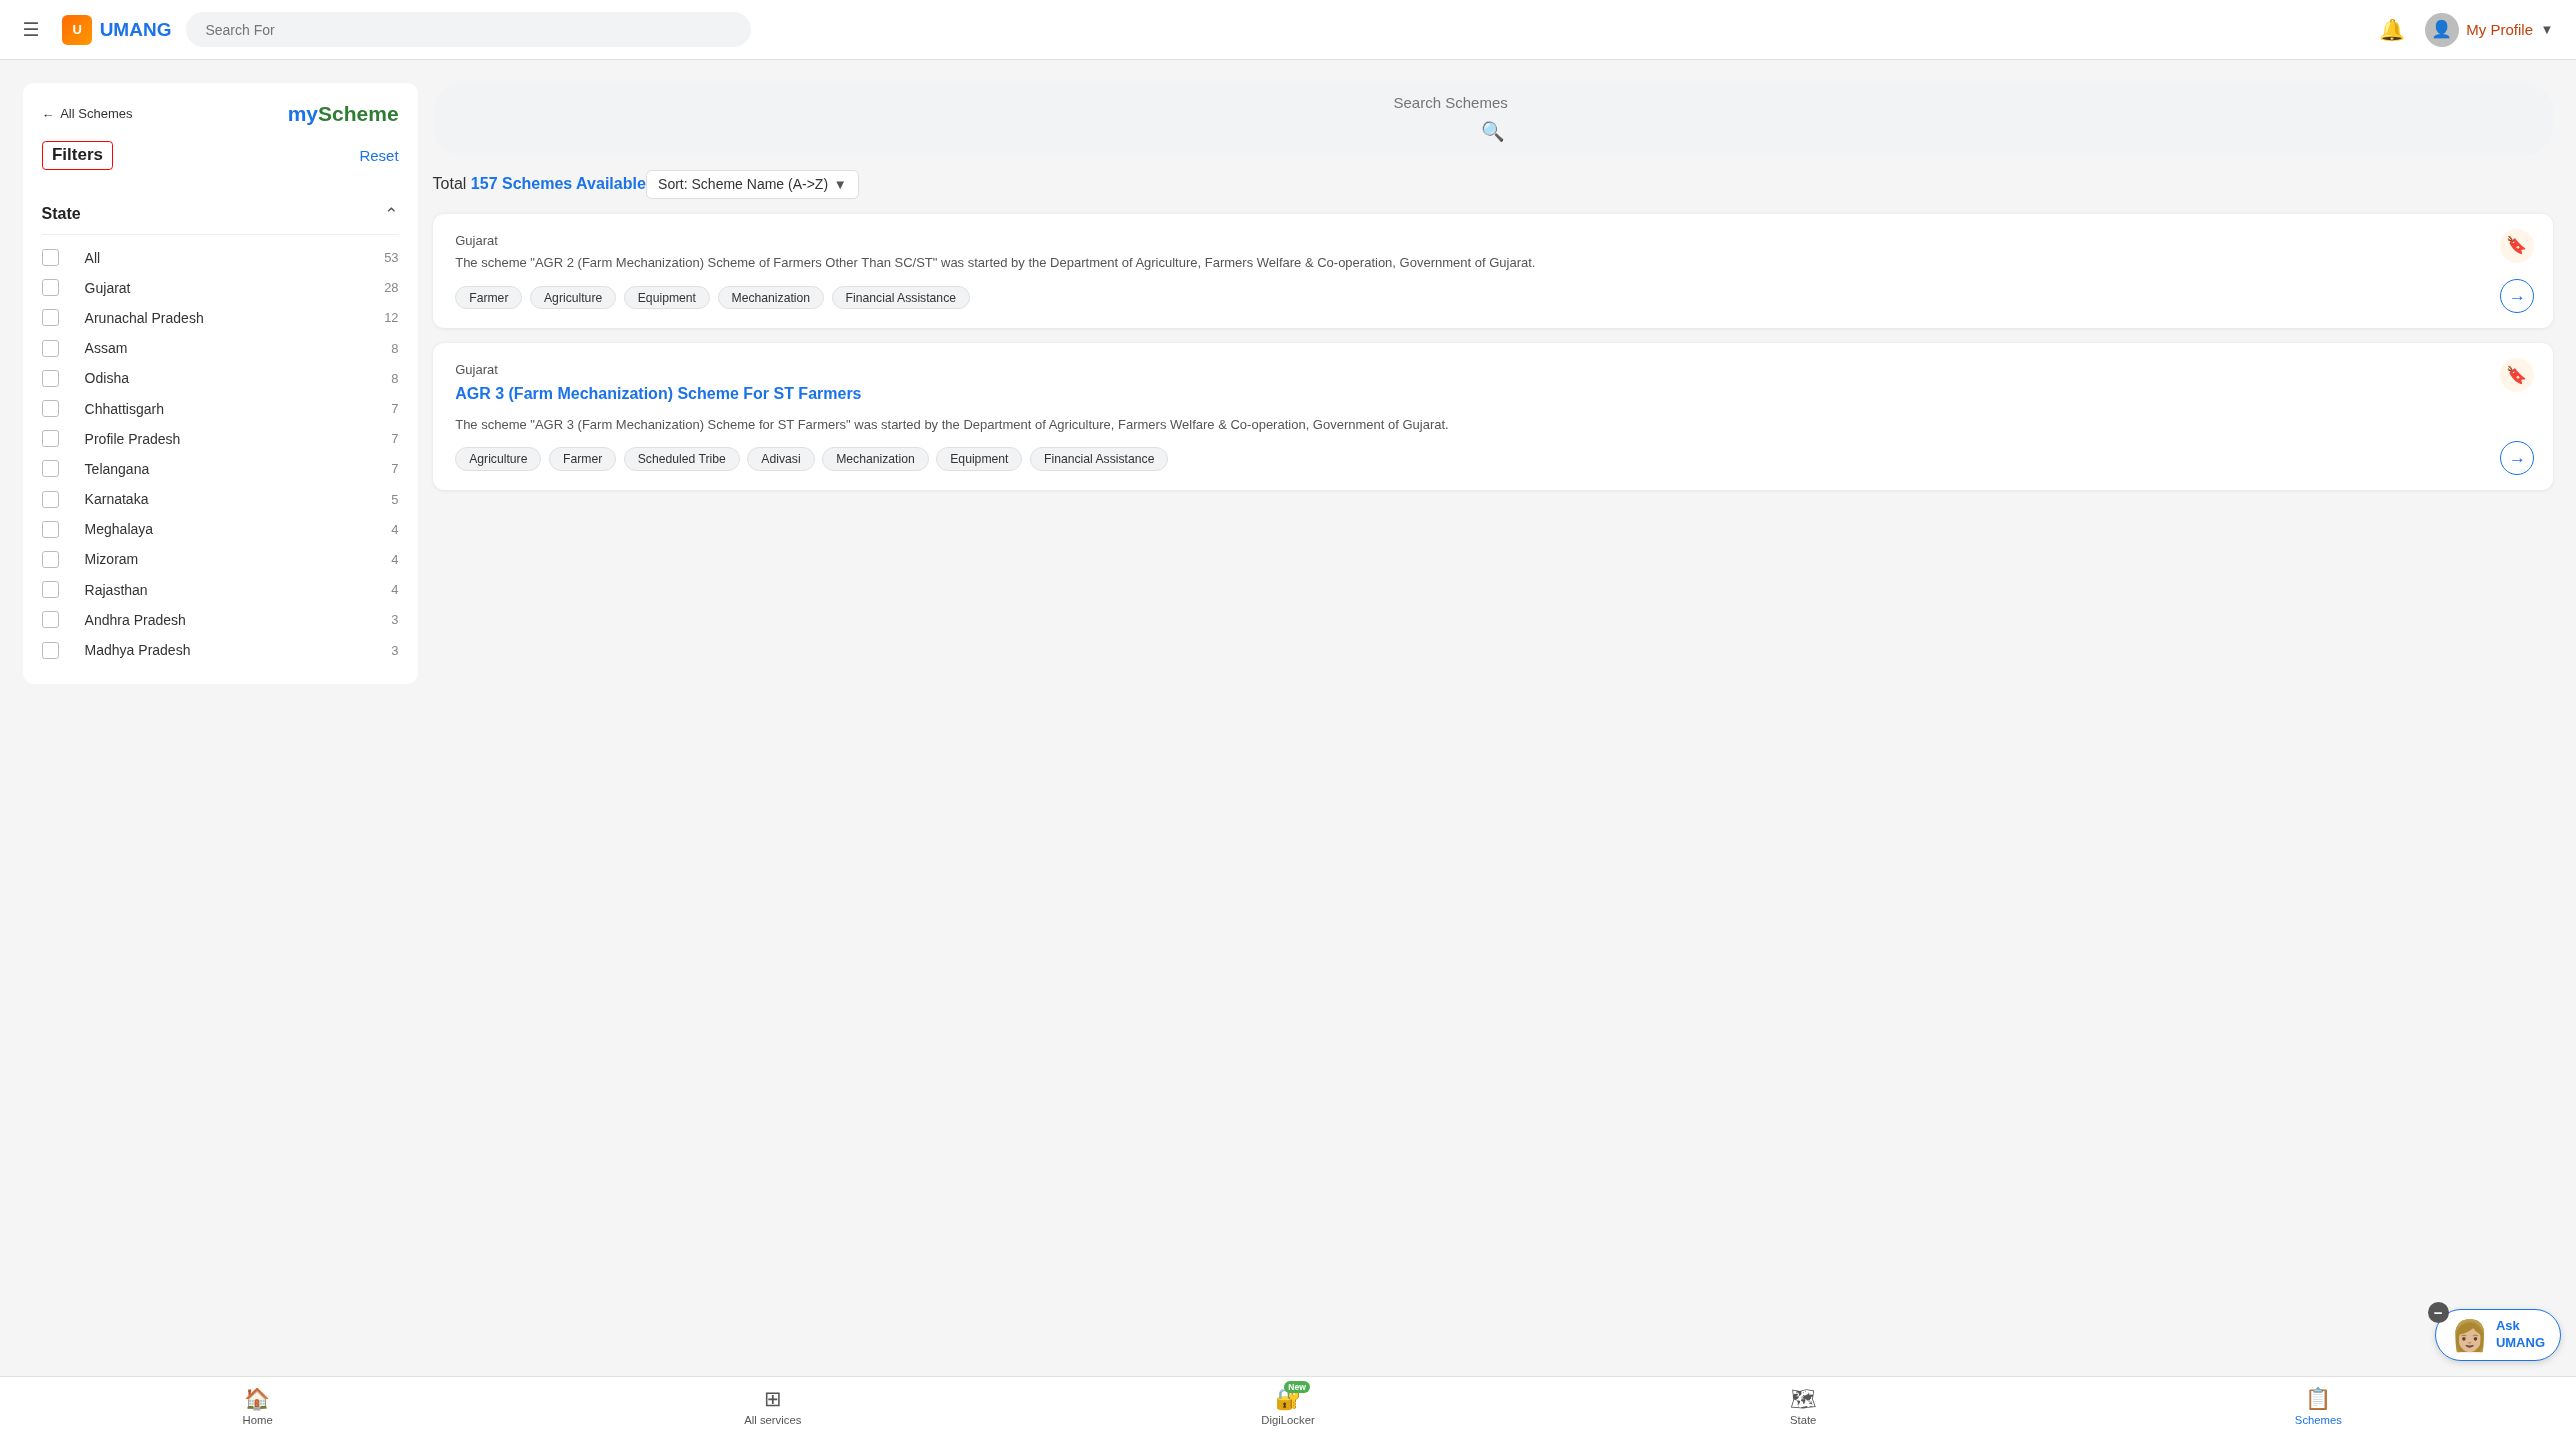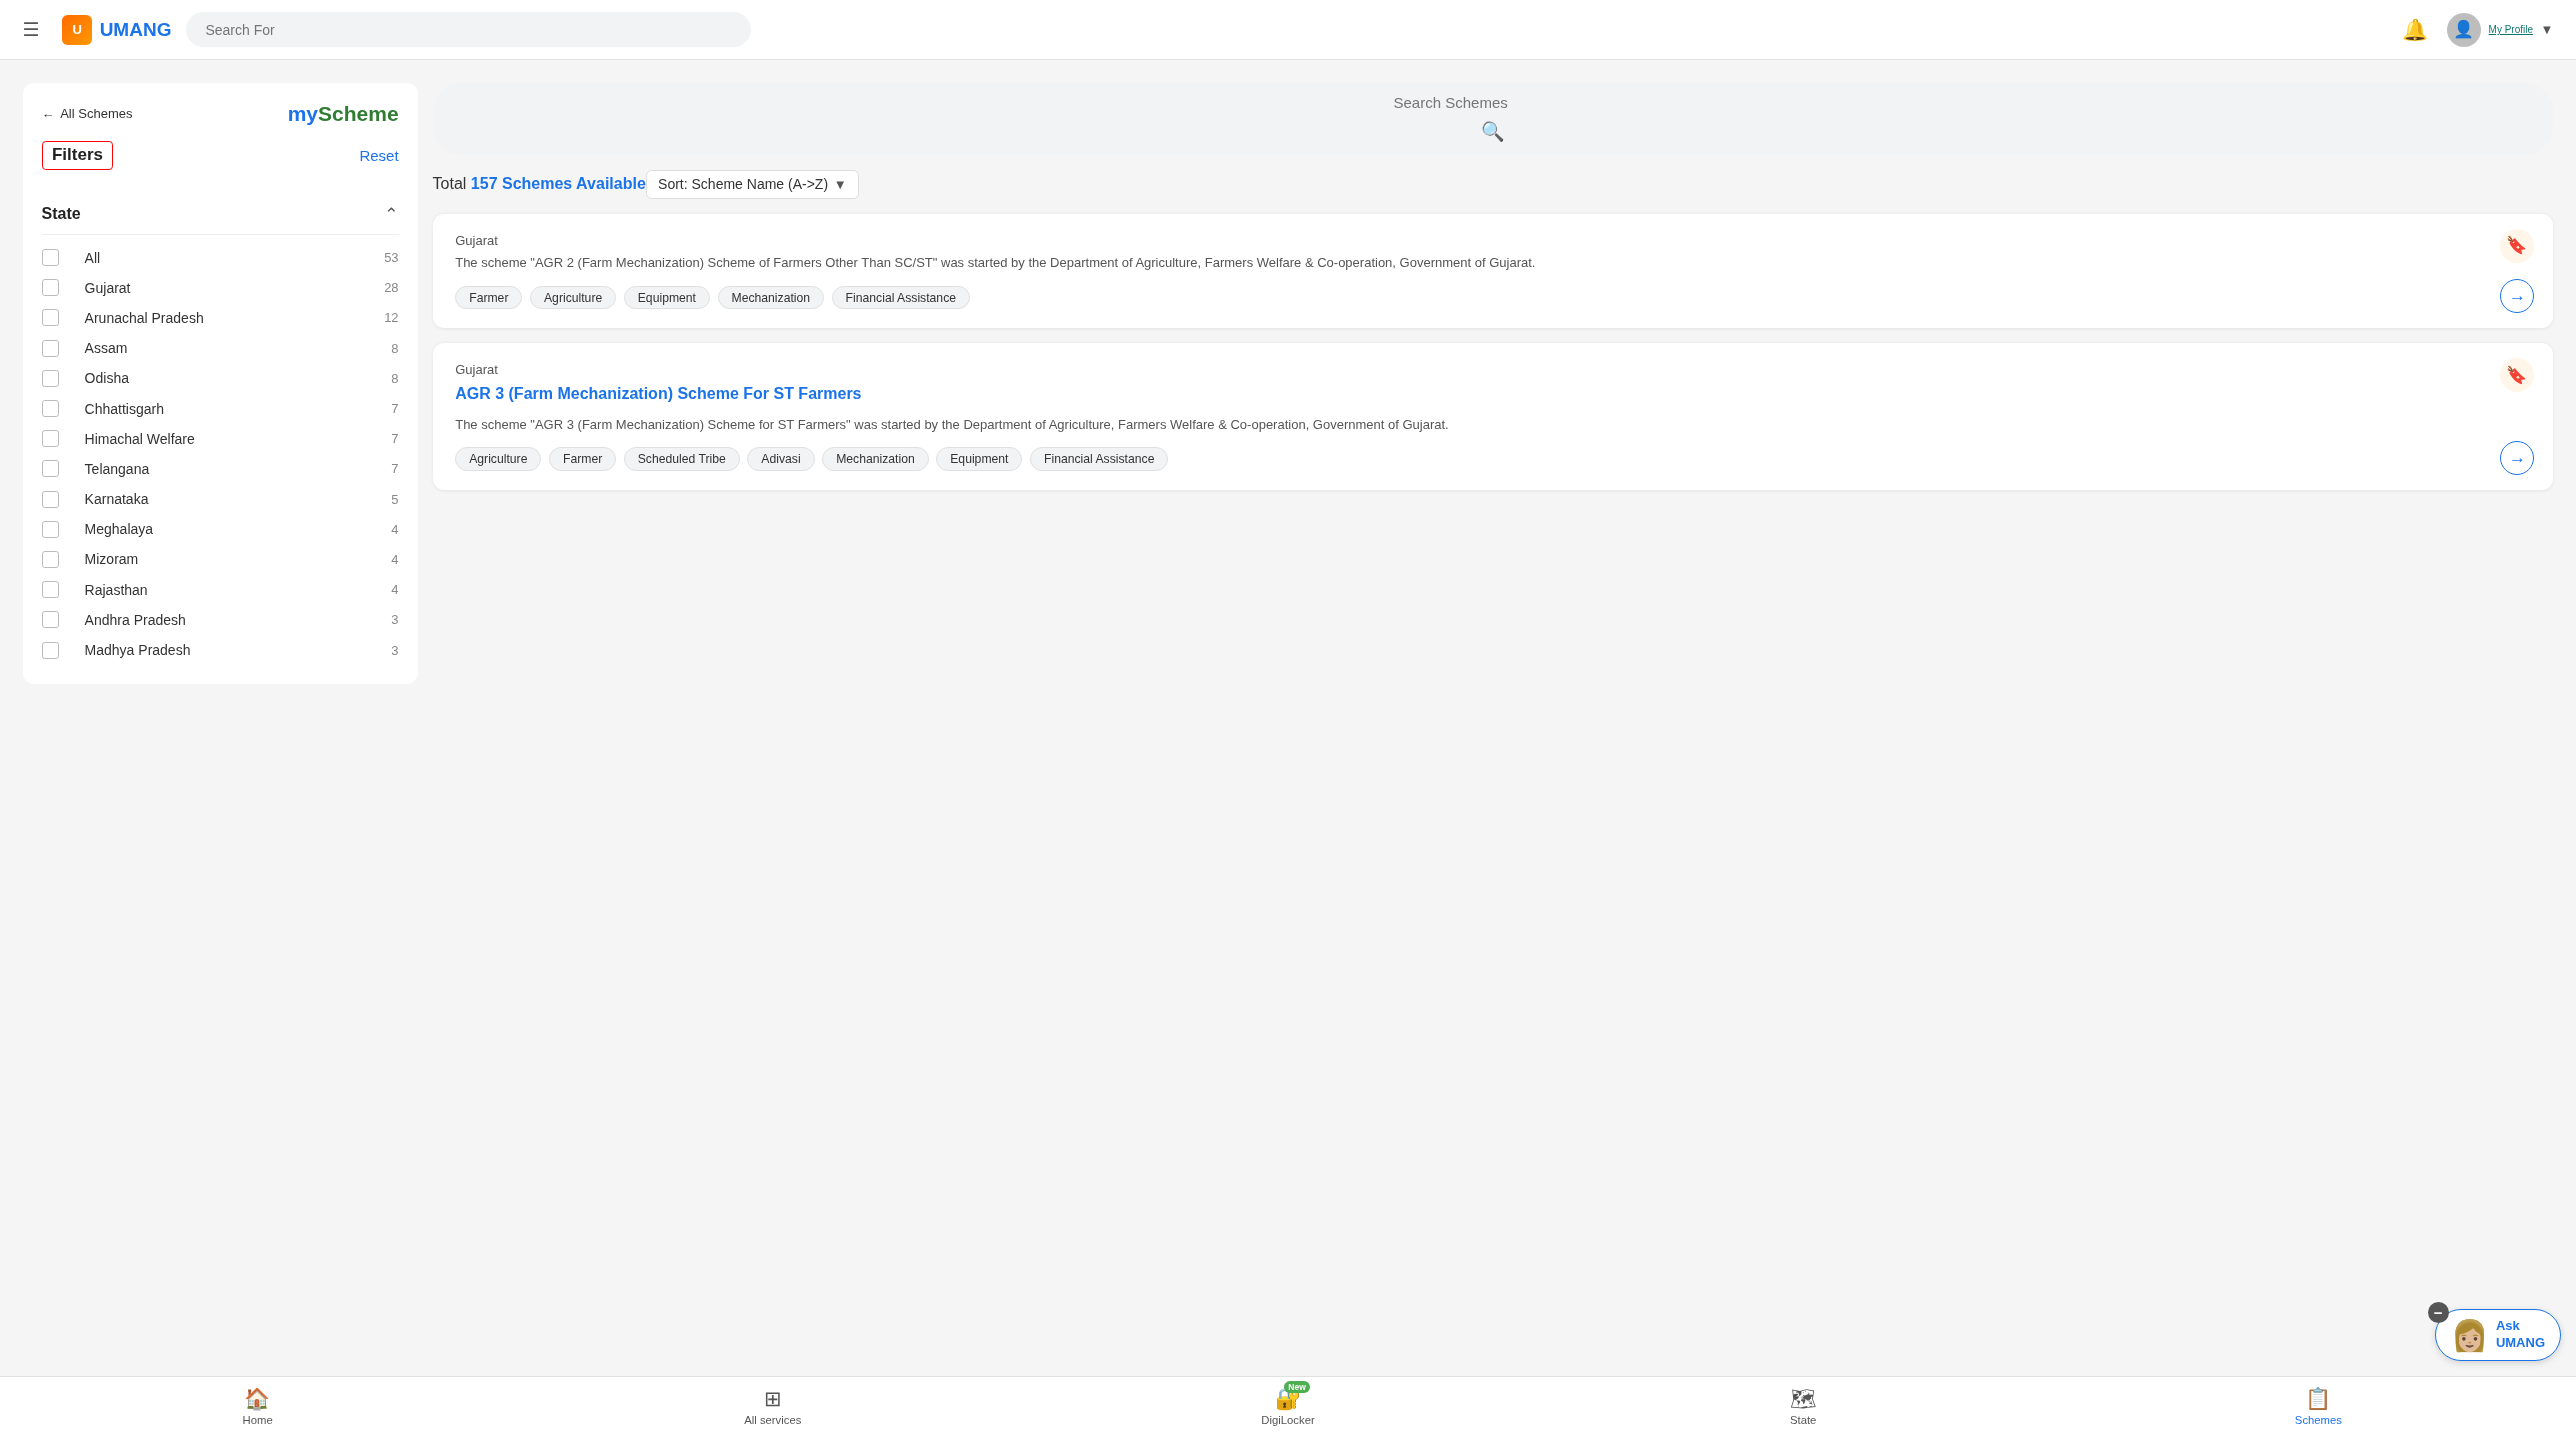--- a/index.html
+++ b/index.html
@@ -73,21 +73,21 @@
       width: 34px;
       height: 34px;
       border-radius: 50%;
       background: #bdbdbd;
       display: flex;
       align-items: center;
       justify-content: center;
       font-size: 17px;
       color: #fff;
     }
-    .profile-label { font-size: 10px; color: #0f766e; font-weight: 500; text-decoration: underline; }
+    .profile-label { font-size: 15px; color: #c2410c; font-weight: 500; }
     .chevron-down { font-size: 13px; color: #555; }
 
     
     .main-container {
       display: flex;
       min-height: calc(100vh - 60px - 60px);
       background: #f5f5f5;
       padding: 22.6px 0 22.6px 22.6px;
       gap: 0;
     }
@@ -464,21 +464,21 @@
     <span class="filter-item-label">Odisha</span>
     <span class="filter-count">8</span>
   </div>
         <div class="filter-item">
     <div class="filter-checkbox"></div>
     <span class="filter-item-label">Chhattisgarh</span>
     <span class="filter-count">7</span>
   </div>
         <div class="filter-item">
     <div class="filter-checkbox"></div>
-    <span class="filter-item-label">Himachal Welfare</span>
+    <span class="filter-item-label">Profile Pradesh</span>
     <span class="filter-count">7</span>
   </div>
         <div class="filter-item">
     <div class="filter-checkbox"></div>
     <span class="filter-item-label">Telangana</span>
     <span class="filter-count">7</span>
   </div>
         <div class="filter-item">
     <div class="filter-checkbox"></div>
     <span class="filter-item-label">Karnataka</span>

